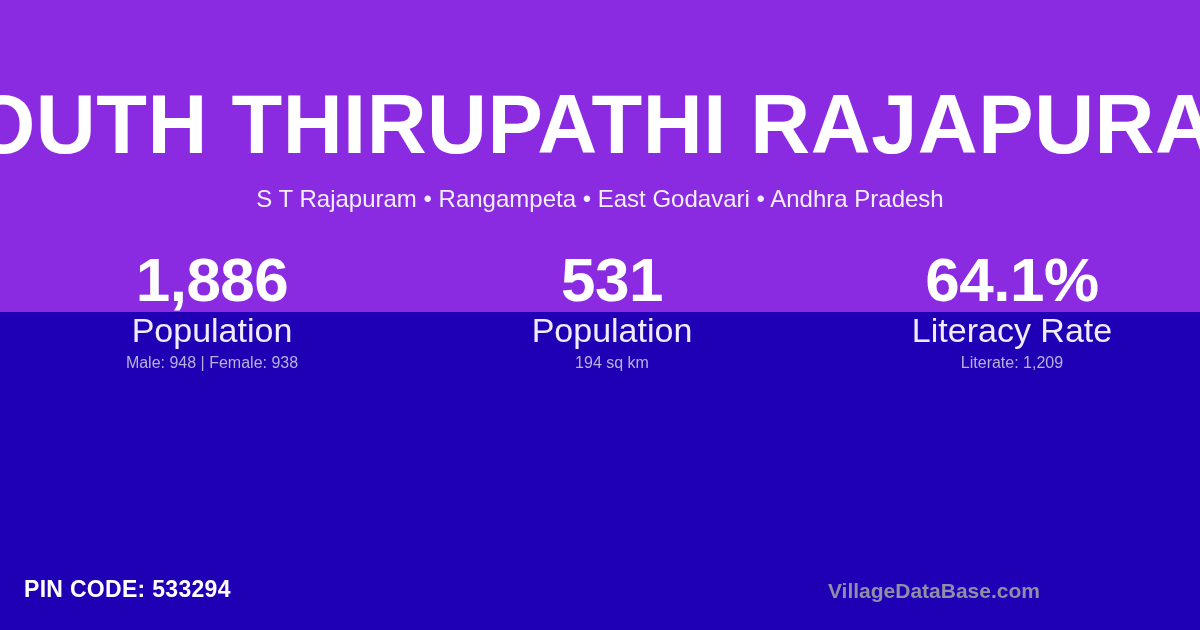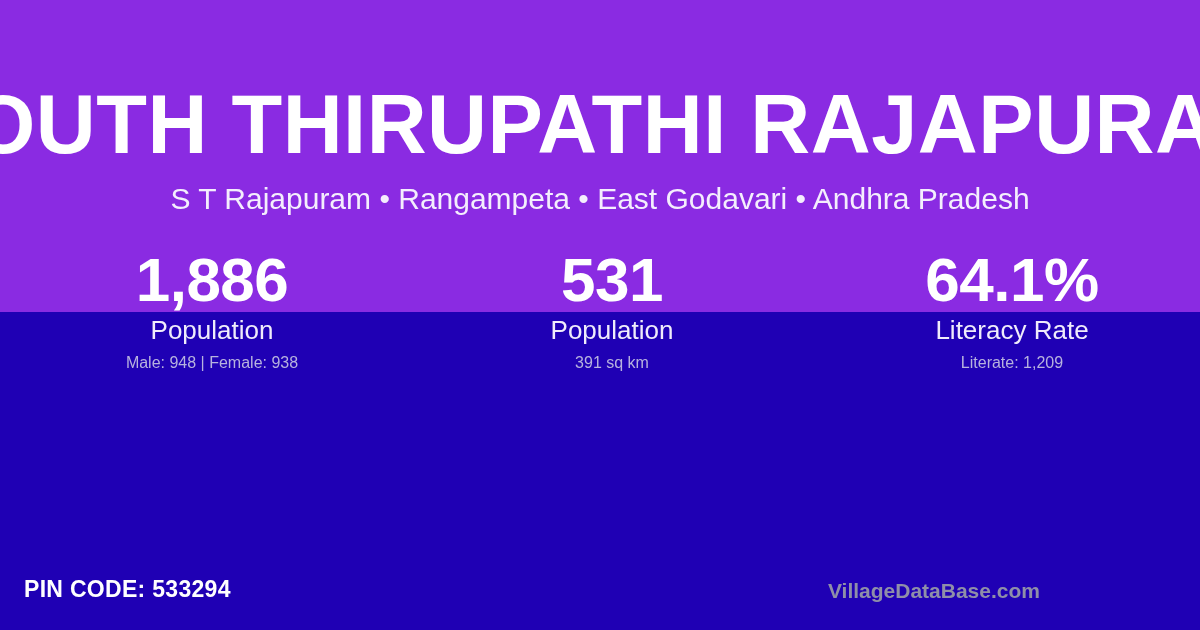--- a/index.html
+++ b/index.html
@@ -60,21 +60,21 @@
     text-transform: uppercase;
   }
 
   .village-subtitle {
     position: absolute;
     top: 183px;
     left: 0;
     width: 1200px;
     white-space: nowrap;
     color: #f4eefd;
-    font-size: 30px;
+    font-size: 24px;
     font-weight: normal;
     line-height: 32px;
     text-align: center;
   }
 
   
   .stats {
     position: absolute;
     left: 0; top: 248px;
     width: 1200px;
@@ -89,21 +89,21 @@
   .stat-value {
     color: #ffffff;
     font-size: 62px;
     font-weight: bold;
     line-height: 64px;
     letter-spacing: -0.5px;
   }
   .stat-label {
     margin-top: 2px;
     color: #f0ecfb;
-    font-size: 26px;
+    font-size: 34px;
     font-weight: normal;
     line-height: 32px;
   }
   .stat-detail {
     margin-top: 6px;
     color: #b7b2de;
     font-size: 16px;
     font-weight: normal;
     line-height: 22px;
   }
@@ -172,21 +172,21 @@
 
     <div class="stat">
       <div class="stat-value">1,886</div>
       <div class="stat-label">Population</div>
       <div class="stat-detail">Male: 948 | Female: 938</div>
     </div>
 
     <div class="stat">
       <div class="stat-value">531</div>
       <div class="stat-label">Population</div>
-      <div class="stat-detail">391 sq km</div>
+      <div class="stat-detail">194 sq km</div>
     </div>
 
     <div class="stat">
       <div class="stat-value">64.1%</div>
       <div class="stat-label">Literacy Rate</div>
       <div class="stat-detail">Literate: 1,209</div>
     </div>
 
   </div>
 

